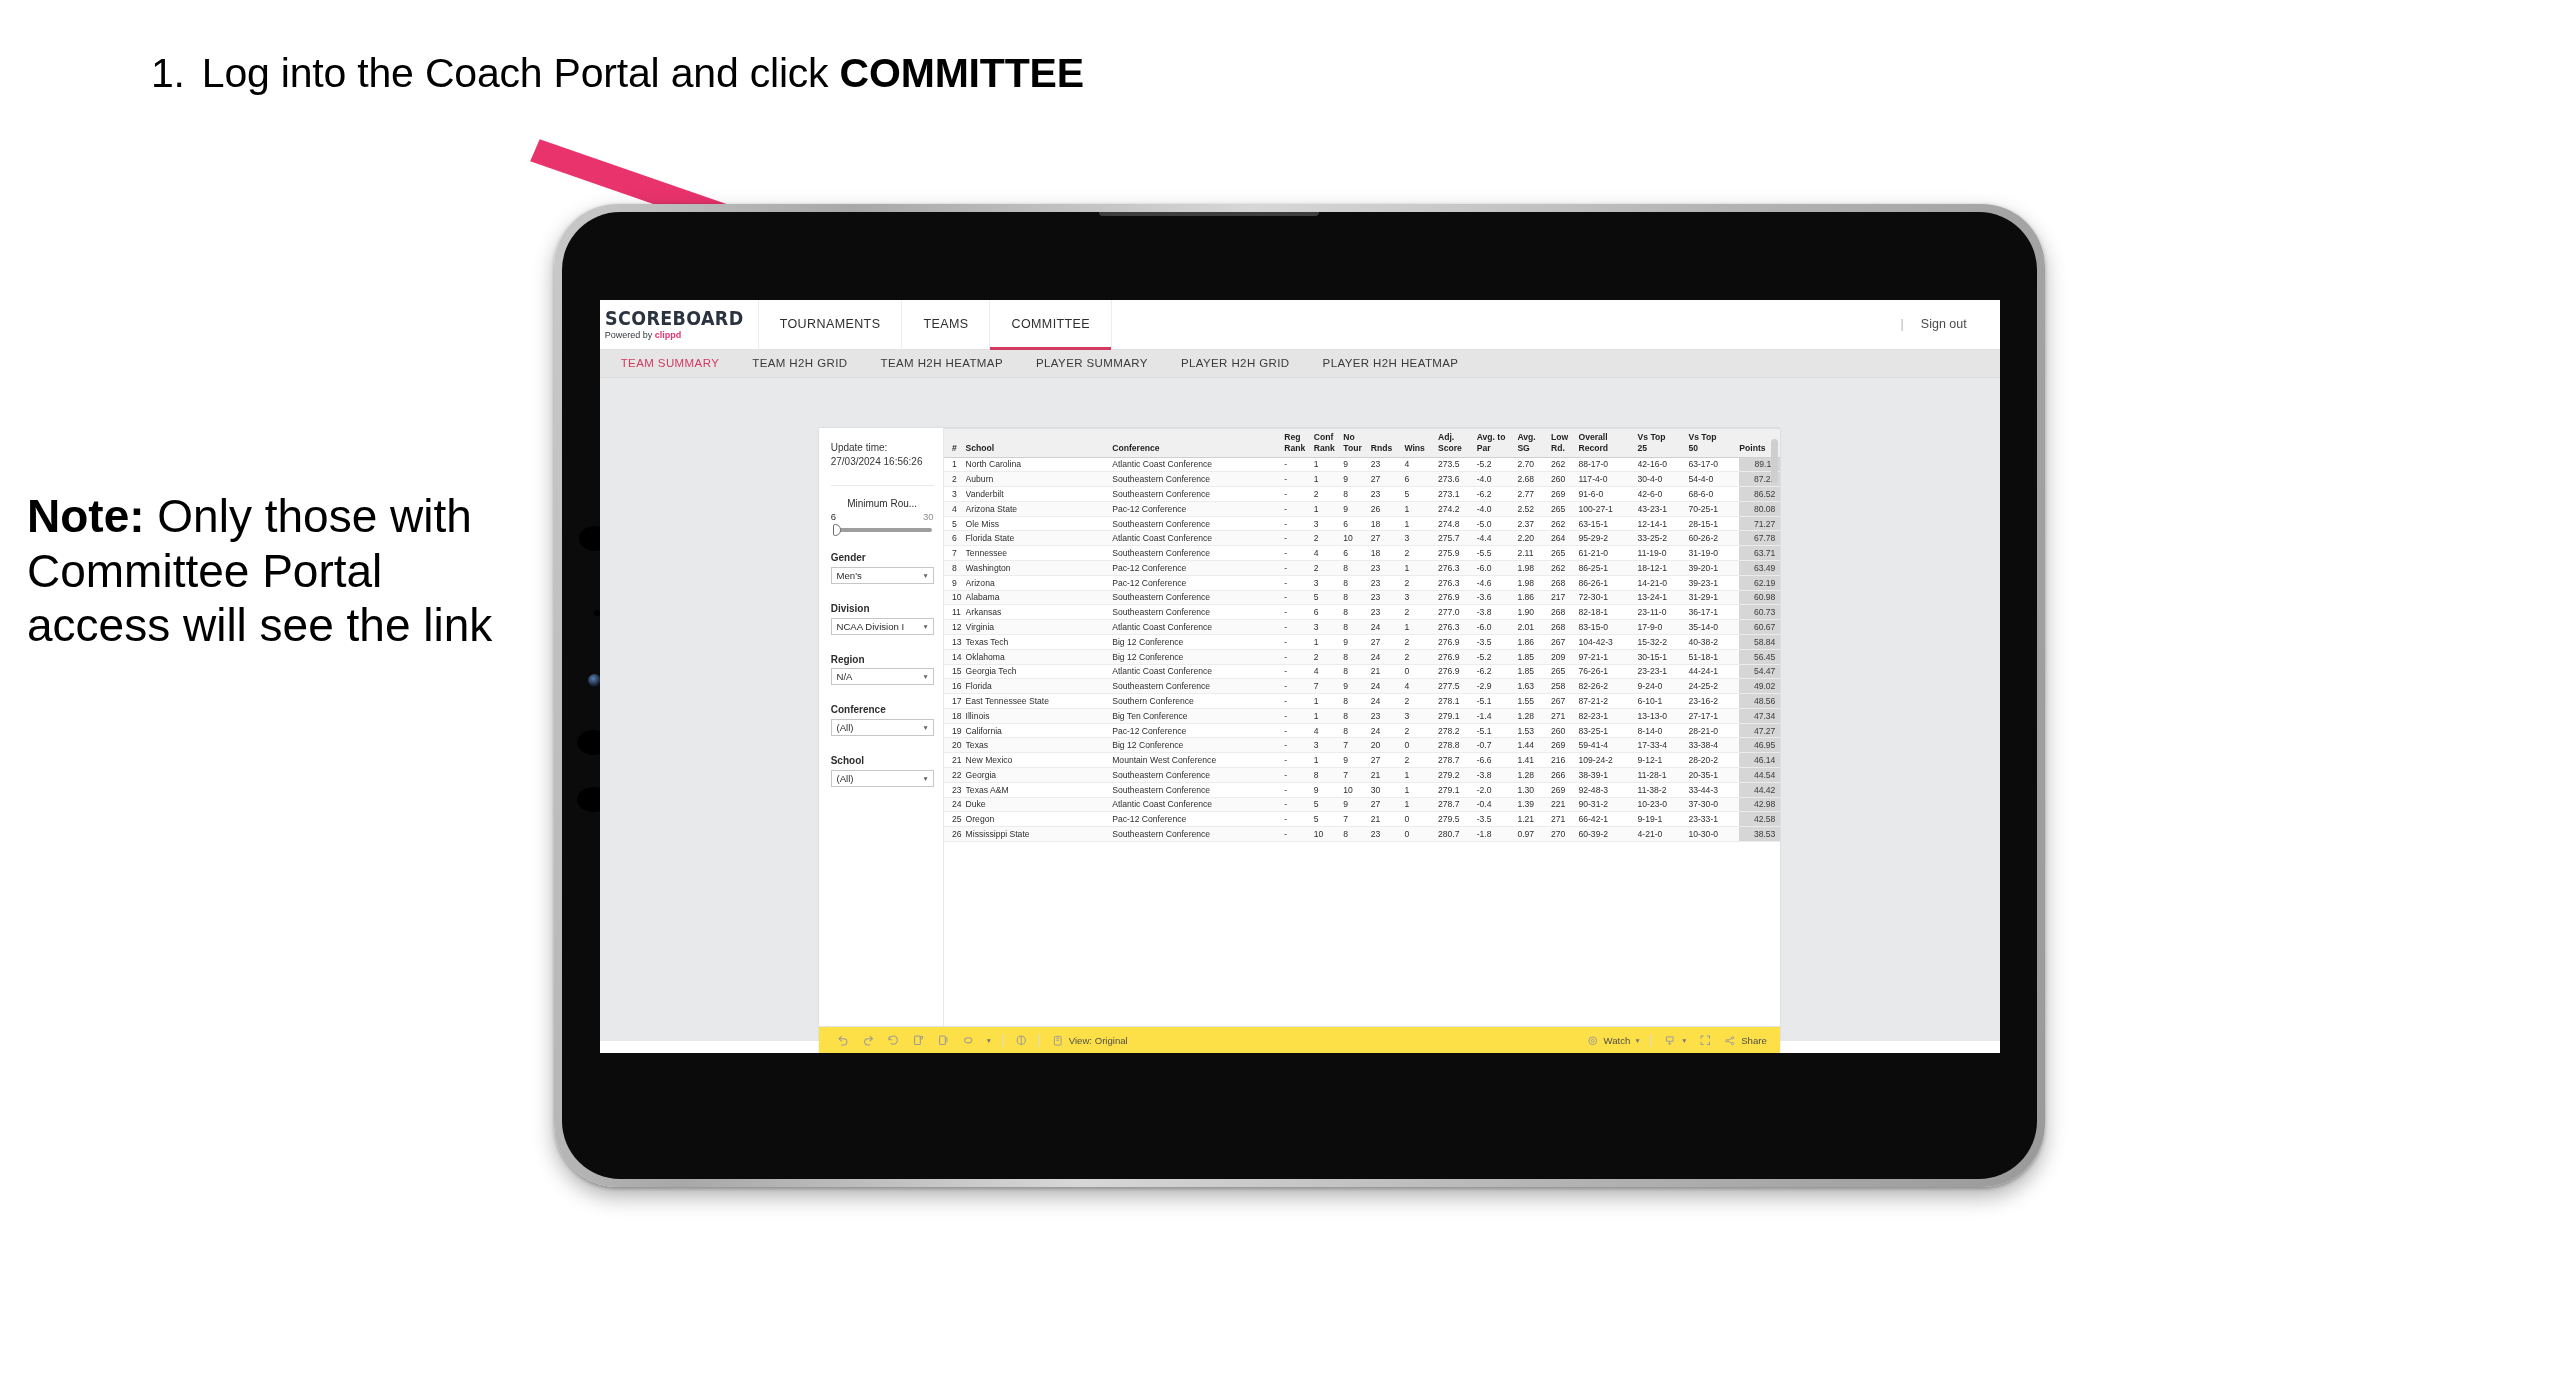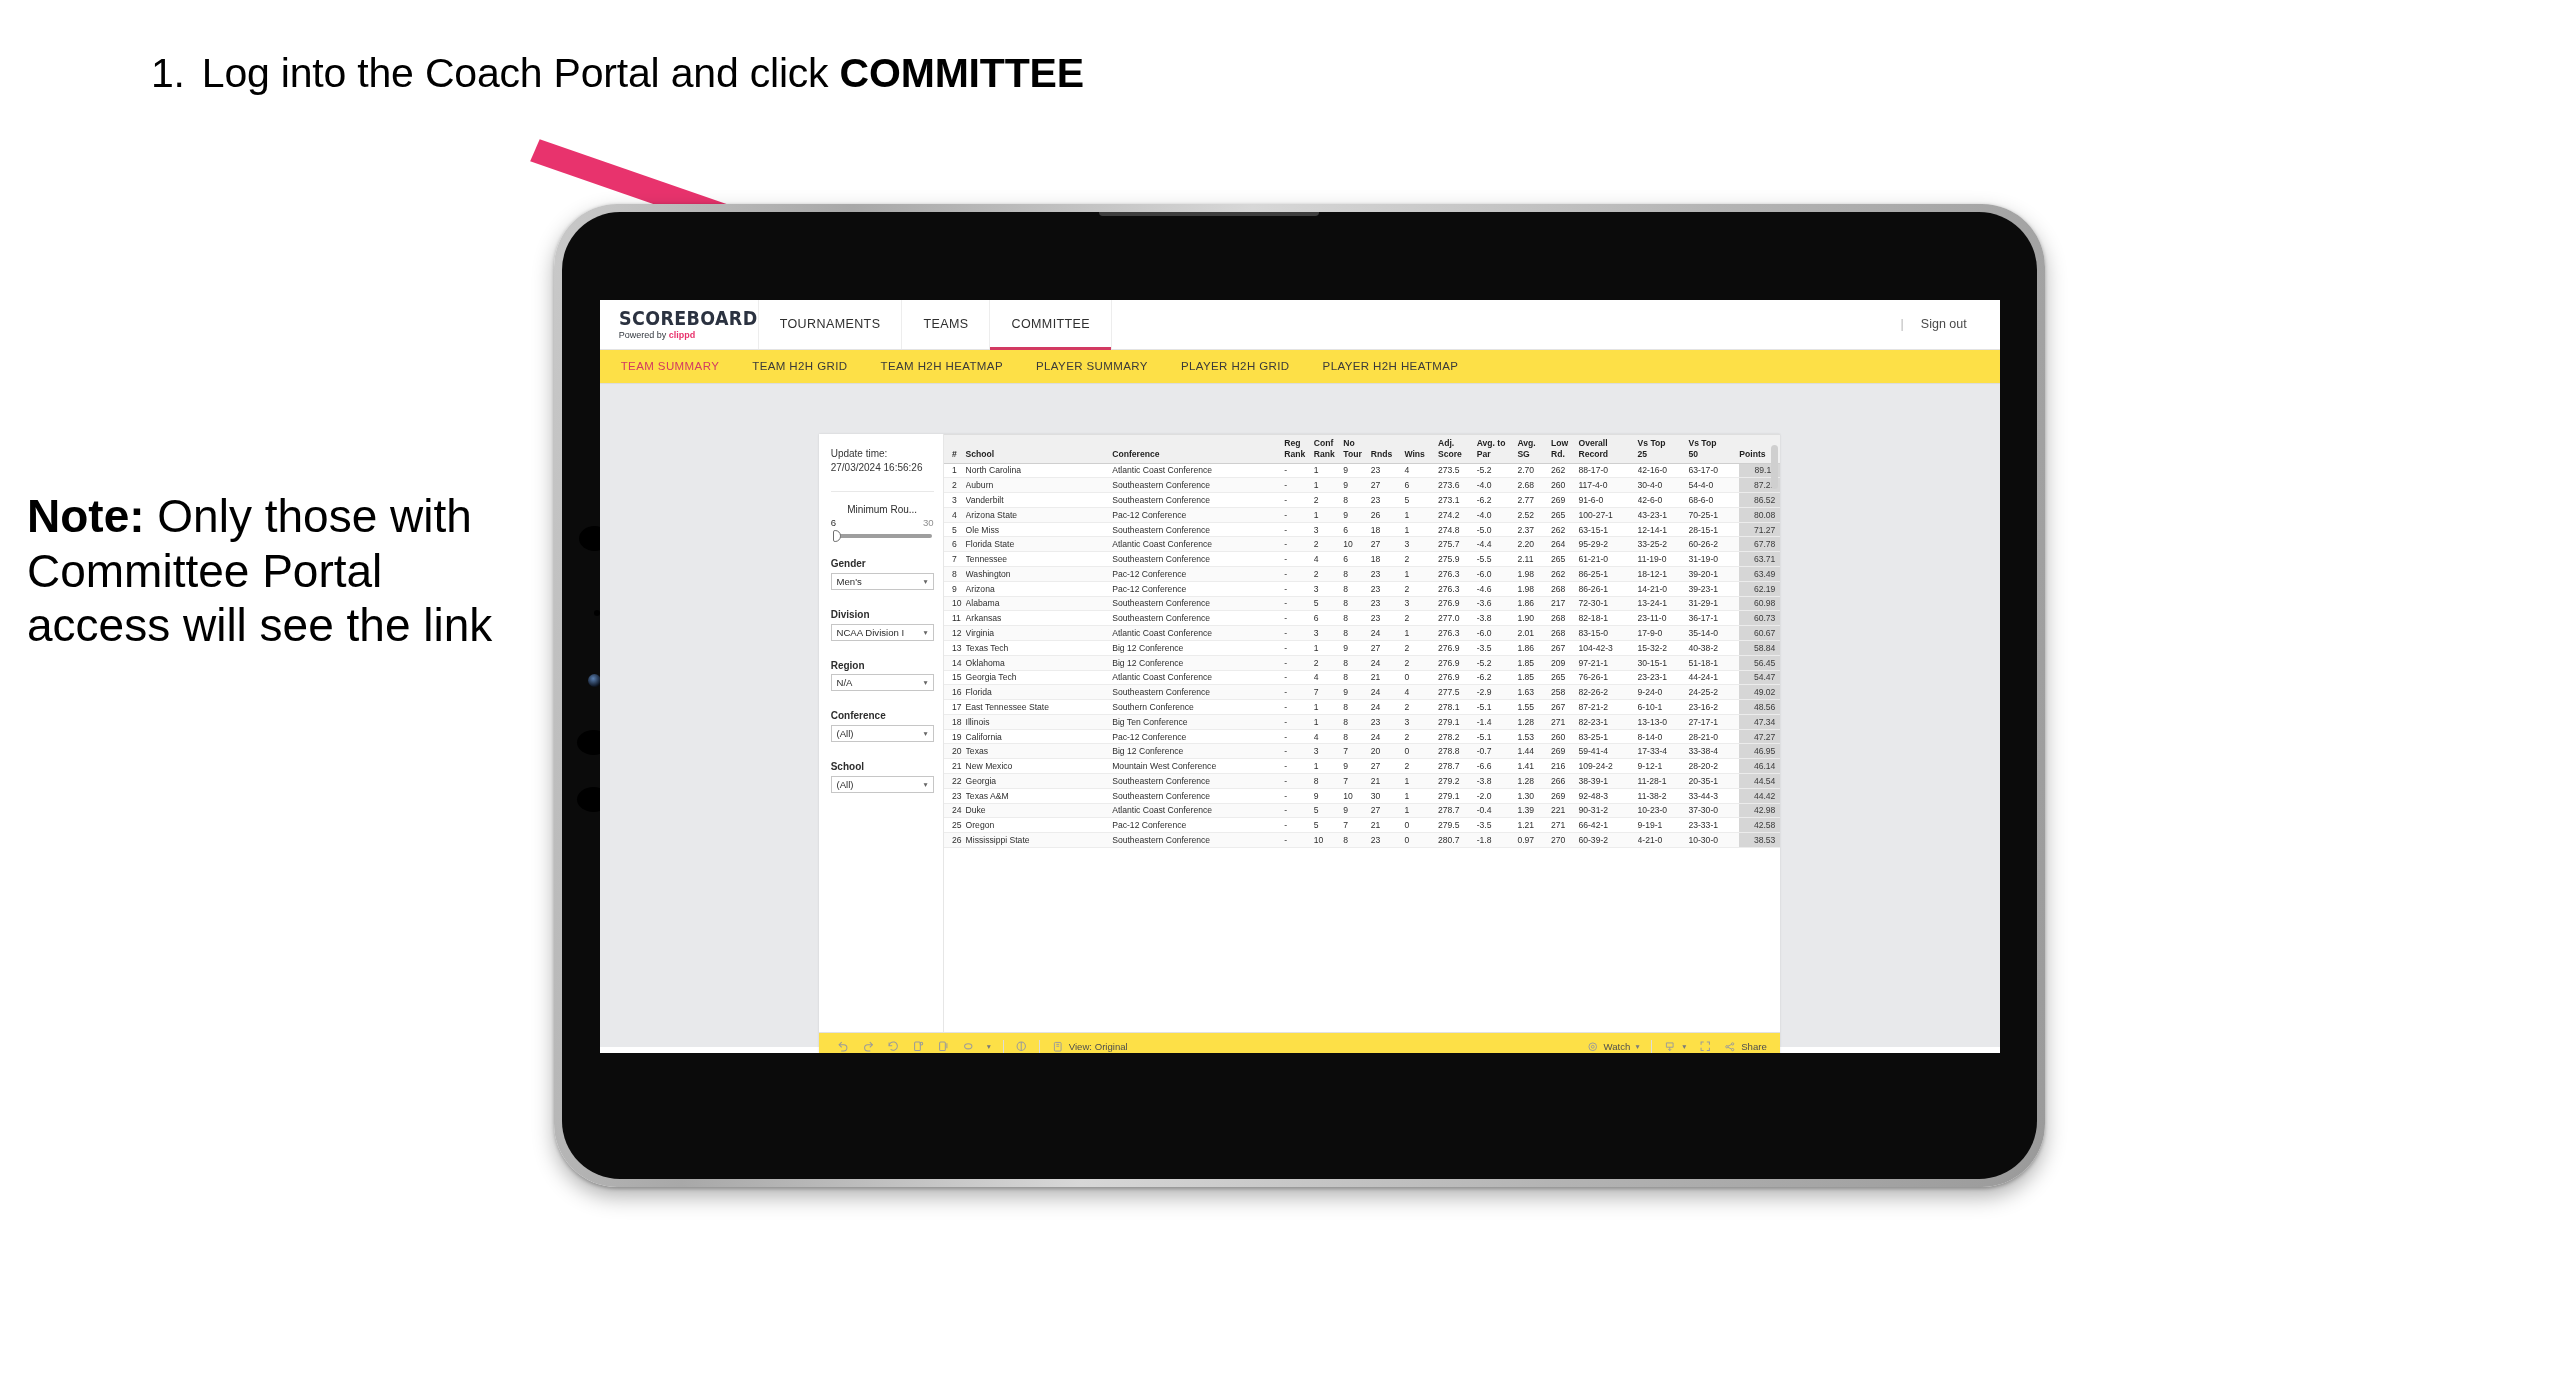--- a/index.html
+++ b/index.html
@@ -105,21 +105,21 @@
     align-items: stretch;
     border-bottom: 1px solid #e3e3e3;
     position: relative;
   }
   #brand {
     width: 159px;
     border-right: 1px solid #ededed;
     display: flex;
     flex-direction: column;
     justify-content: center;
-    padding-left: 19px;
+    padding-left: 5px;
   }
   #brand .brand-main {
     font-family: "DejaVu Sans", sans-serif;
     font-weight: bold;
     font-size: 19px;
     letter-spacing: 0.4px;
     color: #2b3240;
     line-height: 1;
     transform: scaleX(0.92);
     transform-origin: left center;
@@ -158,22 +158,22 @@
     gap: 17px;
     padding-right: 33px;
     font-size: 12.5px;
     color: #4a4a4a;
   }
   #signout-wrap .divider { color: #b9b9b9; }
   #signout-link { cursor: pointer; }
 
   
   #sub-nav {
-    height: 34px;
-    background: #fde047;
+    height: 28px;
+    background: #e5e5e5;
     border-bottom: 1px solid #dcdcdc;
     display: flex;
     align-items: center;
     padding-left: 21px;
     gap: 33px;
   }
   .sub-tab {
     font-size: 11.5px;
     letter-spacing: 0.4px;
     color: #3a3a3a;

